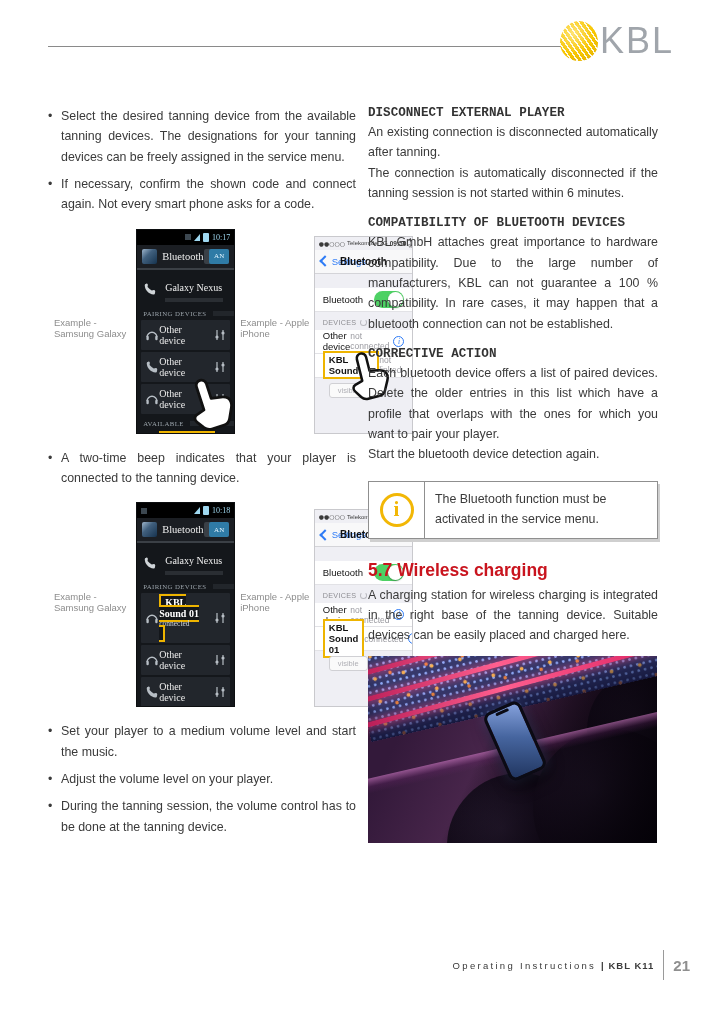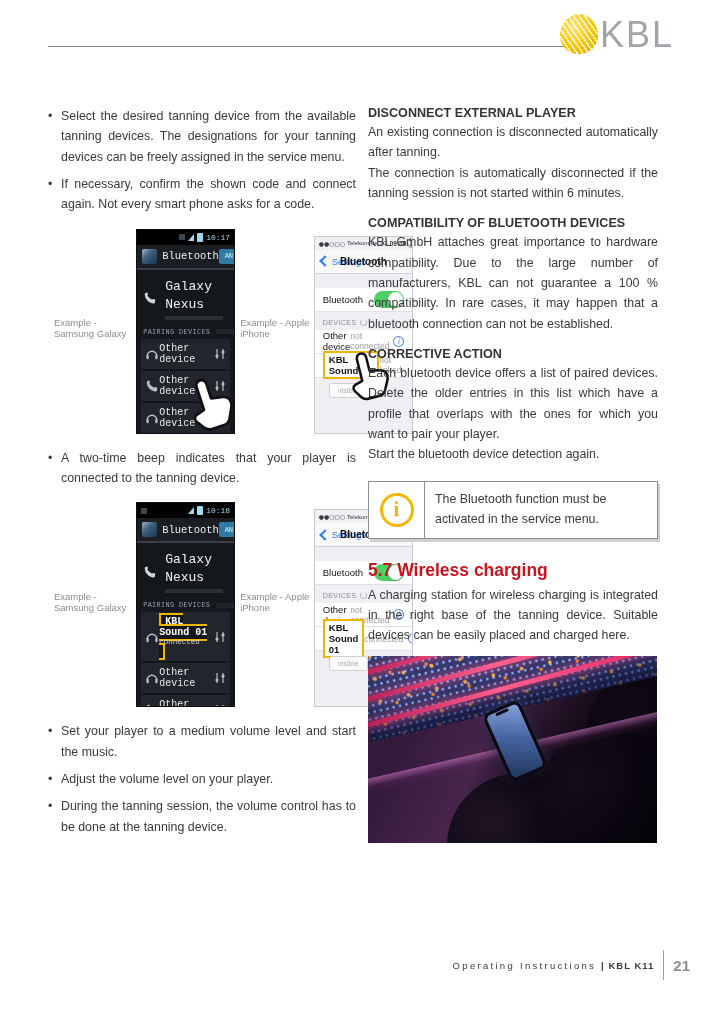--- a/index.html
+++ b/index.html
@@ -5,62 +5,62 @@
   :root{
     --red:#c9141e; --hl:#eeb400; --logo:#f7c600; --iosblue:#2e7bf6; --iosgreen:#4ed164; --andblue:#79c2e2;
   }
   *{box-sizing:border-box; margin:0; padding:0;}
   html,body{width:724px;height:1024px;}
   body{position:relative;background:#fff;font-family:"Liberation Sans",sans-serif;color:#3a3a3a;overflow:hidden;}
   .sym{font-family:"DejaVu Sans",sans-serif;}
 
   
   .hrule{position:absolute;top:46px;left:48px;width:520px;height:1px;background:#8a8a8a;}
-  .logo{position:absolute;top:14px;left:560px;display:flex;gap:2px;}
+  .logo{position:absolute;top:20px;left:560px;display:flex;align-items:center;gap:2px;}
   .logo-ball{width:38px;height:40px;border-radius:50% 50% 50% 50%/55% 55% 45% 45%;
     background:
       repeating-linear-gradient(55deg, rgba(255,255,255,.9) 0 1.4px, rgba(255,255,255,0) 1.4px 4.6px),
       radial-gradient(circle at 35% 30%, #ffe477, #f7c600 55%, #dea900 100%);
     background-color:var(--logo);}
   .logo-text{font-size:36px;color:#a0a5ab;letter-spacing:2px;}
 
   
   .col-left{position:absolute;left:48px;top:106px;width:308px;}
   .col-right{position:absolute;left:368px;top:106px;width:290px;}
 
   .body-txt{font-size:12.4px;line-height:1.64;text-align:justify;color:#3a3a3a;}
   .bullet{display:flex;margin-bottom:7px;}
   .bullet .dot{width:13px;flex:none;}
   .bullet .txt{flex:1;}
   b.inl{font-weight:normal;}
 
-  h3.sec{font-size:12.6px;font-weight:bold;color:#333;margin-bottom:2px;}
+  h3.sec{font-size:12.6px;font-weight:bold;color:#333;margin-bottom:2px;font-family:Liberation Mono, monospace;}
   .gap-sec{margin-top:13px;}
 
   
   .pair{display:flex;gap:5px;margin:14px 0 14px 6px;}
   .phone-col{display:flex;flex-direction:row;align-items:center;}
   .ex-label{font-size:9.5px;color:#8d8d8d;margin-bottom:6px;}
 
   
-  .sg{width:141px;height:205px;background:#14171b;position:relative;font-family:Liberation Mono, monospace;overflow:hidden;border:1px solid #0c0e10;}
+  .sg{width:141px;height:205px;background:#14171b;position:relative;font-family:Liberation Serif, serif;overflow:hidden;border:1px solid #0c0e10;}
   .sg-status{height:15px;background:#000;display:flex;align-items:center;justify-content:flex-end;gap:3px;padding:0 4px;}
   .sg-status .tiny-sq{width:6px;height:6px;background:#3c4750;}
   .sg-status .sg-sig{width:0;height:0;border-left:6px solid transparent;border-bottom:7px solid #9fd8f0;}
   .sg-status .sg-batt{width:6px;height:9px;background:#9fd8f0;border-radius:1px;}
   .sg-time{font-size:8px;color:#9fd8f0;}
   .sg-head{height:25px;display:flex;align-items:center;padding:0 5px;border-bottom:2px solid #3b4046;background:#1b1e23;}
   .bt-ico{width:15px;height:15px;border-radius:2px;background:linear-gradient(135deg,#9fb6cc 0%,#41607e 40%,#16334f 100%);margin-right:5px;flex:none;}
   .sg-title{font-size:10.5px;color:#eee;flex:1;}
   .sg-toggle{width:38px;height:15px;border-radius:2px;background:#3a4047;display:flex;}
   .sg-toggle .knob{width:20px;height:15px;background:#2f7ba6;border-radius:2px;margin-left:auto;
     color:#dff3ff;font-size:7px;display:flex;align-items:center;justify-content:center;}
   .sg-devrow{display:flex;align-items:center;padding:7px 6px 2px 6px;}
   .sg-devrow .ph-ic{margin-right:8px;}
-  .sg-devname{font-size:13px;color:#f0f0f0;margin-top:34px;}
+  .sg-devname{font-size:10px;color:#f0f0f0;margin-top:34px;}
   .sg-devsub{width:58px;height:4px;background:#2a2e33;margin-top:3px;}
   .sg-sec{display:flex;align-items:center;margin:6px 0 3px 0;}
   .sg-sec span{font-size:6.8px;color:#98a1a8;letter-spacing:.4px;padding-left:6px;}
   .sg-sec .bar{flex:1;height:5px;background:#22262b;margin:0 0 0 6px;}
   .sg-row{display:flex;align-items:center;background:#22262c;margin:2px 4px;padding:4px 4px;border-radius:1px;}
   .sg-row .lbl{flex:1;font-size:10px;color:#eaeaea;}
   .sg-row .lbl-box{border:2px solid var(--hl);padding:1px 4px;font-weight:bold;color:#fff;background:#14171b;}
   .sg-row .lbl-box .sub{display:block;font-weight:normal;font-size:7.5px;color:#cfd4d8;}
   .ph-ic{flex:none;display:block;}
   .eq-ic{flex:none;margin-left:4px;}

